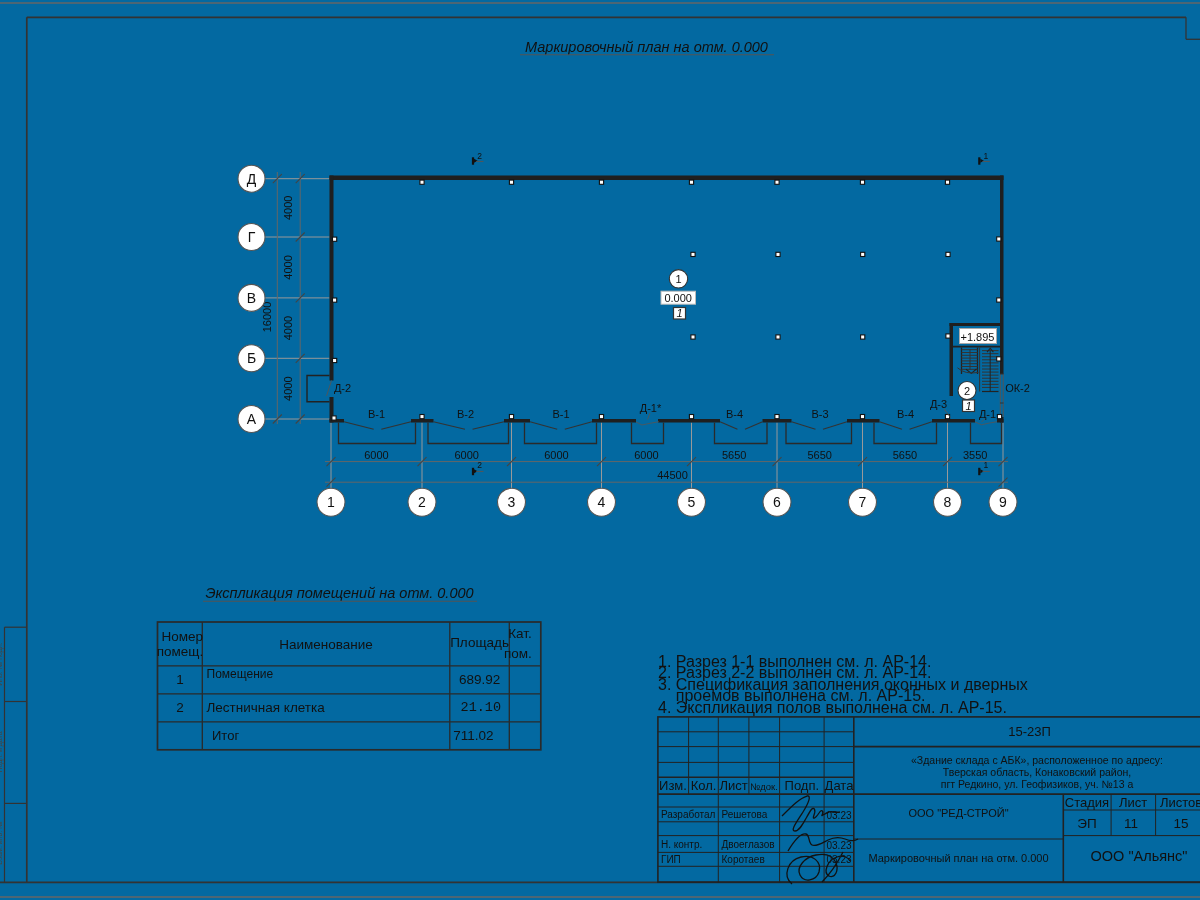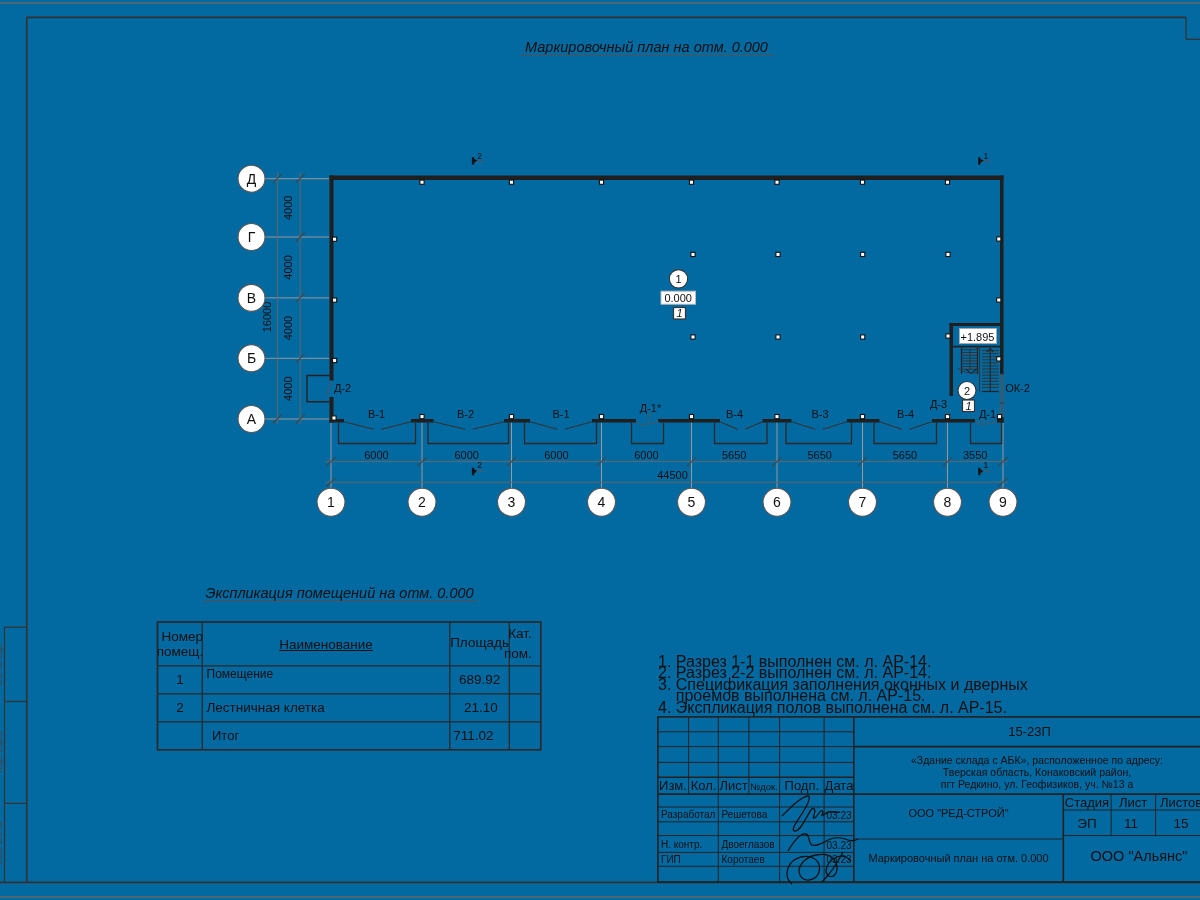--- a/index.html
+++ b/index.html
@@ -267,29 +267,29 @@
 <rect x="157.5" y="622" width="383.3" height="127.8" stroke-width="1.7"></rect>
 <line x1="202.3" y1="622" x2="202.3" y2="749.8"></line>
 <line x1="449.8" y1="622" x2="449.8" y2="749.8"></line>
 <line x1="509.3" y1="622" x2="509.3" y2="749.8"></line>
 <line x1="157.5" y1="665.8" x2="540.8" y2="665.8"></line>
 <line x1="157.5" y1="693.8" x2="540.8" y2="693.8"></line>
 <line x1="157.5" y1="721.8" x2="540.8" y2="721.8"></line>
 </g>
 </svg>
 <div class="cell" style="left:157.5px;top:622px;width:44.8px;height:43.8px;font-size:13.5px;line-height:15px;">Номер<br>помещ.</div>
-<div class="cell" style="left:202.3px;top:622px;width:247.5px;height:44px;font-size:13.5px;text-decoration:underline;">Наименование</div>
+<div class="cell" style="left:202.3px;top:622px;width:247.5px;height:44px;font-size:13.5px;">Наименование</div>
 <div class="cell" style="left:449.8px;top:622px;width:59.5px;height:41px;font-size:13.5px;">Площадь</div>
 <div class="cell" style="left:509.3px;top:622px;width:17px;height:43.8px;font-size:13.5px;line-height:20px;">Кат.<br>пом.</div>
 <div class="cell" style="left:157.5px;top:665.8px;width:44.8px;height:28px;font-size:13.5px;">1</div>
 <div class="cell cl" style="left:206.5px;top:660px;width:230px;height:28px;font-size:12px;">Помещение</div>
 <div class="cell" style="left:449.8px;top:665.8px;width:59.5px;height:28px;font-size:13.5px;border-radius:10px;">689.92</div>
 <div class="cell" style="left:157.5px;top:693.8px;width:44.8px;height:28px;font-size:13.5px;">2</div>
 <div class="cell cl" style="left:206.5px;top:693.8px;width:230px;height:28px;font-size:13.5px;">Лестничная клетка</div>
-<div class="cell" style="left:449.8px;top:693.8px;width:62px;height:28px;font-size:13.5px;">21.10</div>
+<div class="cell" style="left:449.8px;top:693.8px;width:62px;height:28px;font-size:13.5px;font-family:Liberation Mono, monospace;">21.10</div>
 <div class="cell cl" style="left:212px;top:721.8px;width:230px;height:28px;font-size:13px;">Итог</div>
 <div class="cell" style="left:449.8px;top:721.8px;width:47px;height:28px;font-size:13.5px;">711.02</div>
 
 <svg class="abs" style="left:0;top:0" width="1200" height="900">
 <g stroke="#222" stroke-width="1.6" fill="none">
 <rect x="657.9" y="716.9" width="546.1" height="165.2"></rect>
 <line x1="853.8" y1="716.9" x2="853.8" y2="882.1"></line>
 <line x1="1063.3" y1="794.1" x2="1063.3" y2="882.1"></line>
 <line x1="657.9" y1="794.1" x2="1204" y2="794.1"></line>
 <line x1="657.9" y1="777.3" x2="853.8" y2="777.3"></line>

